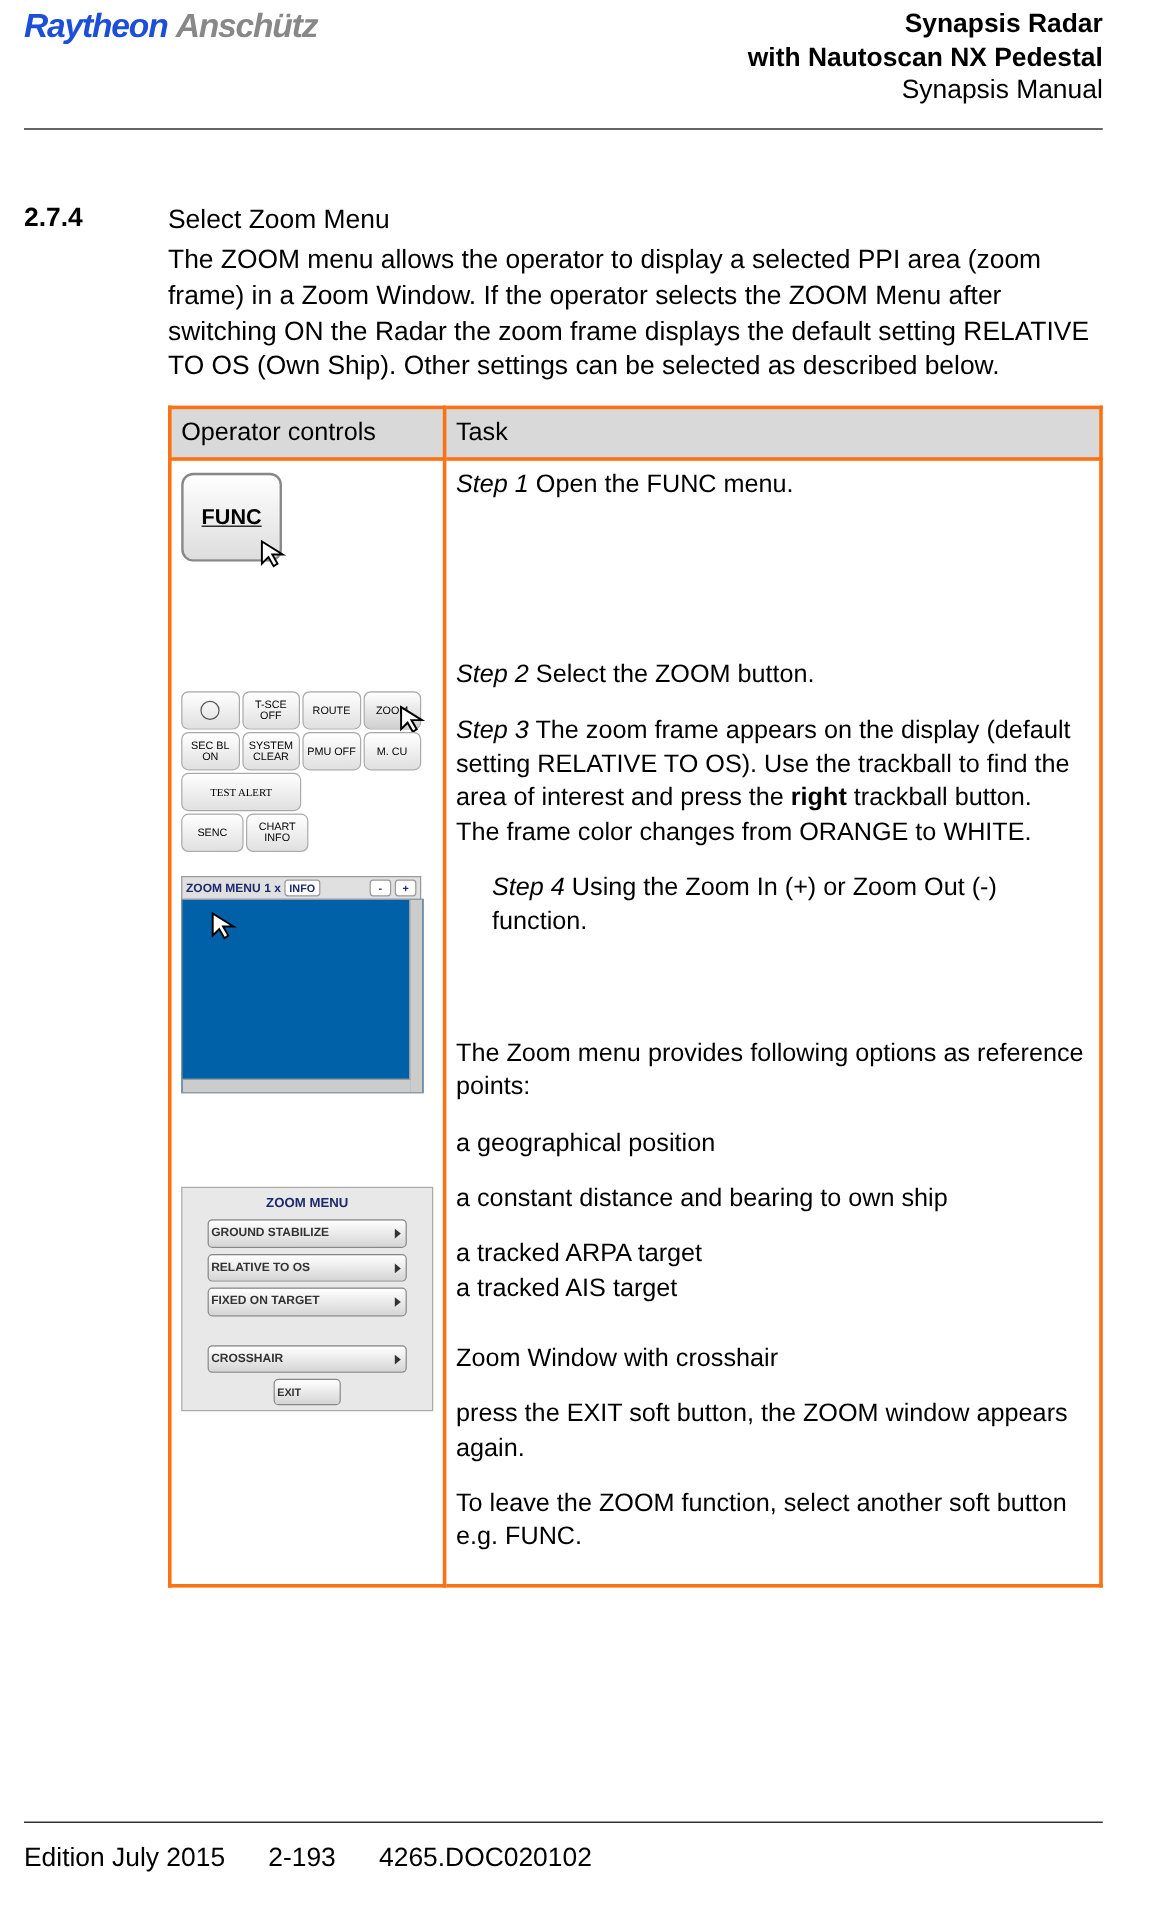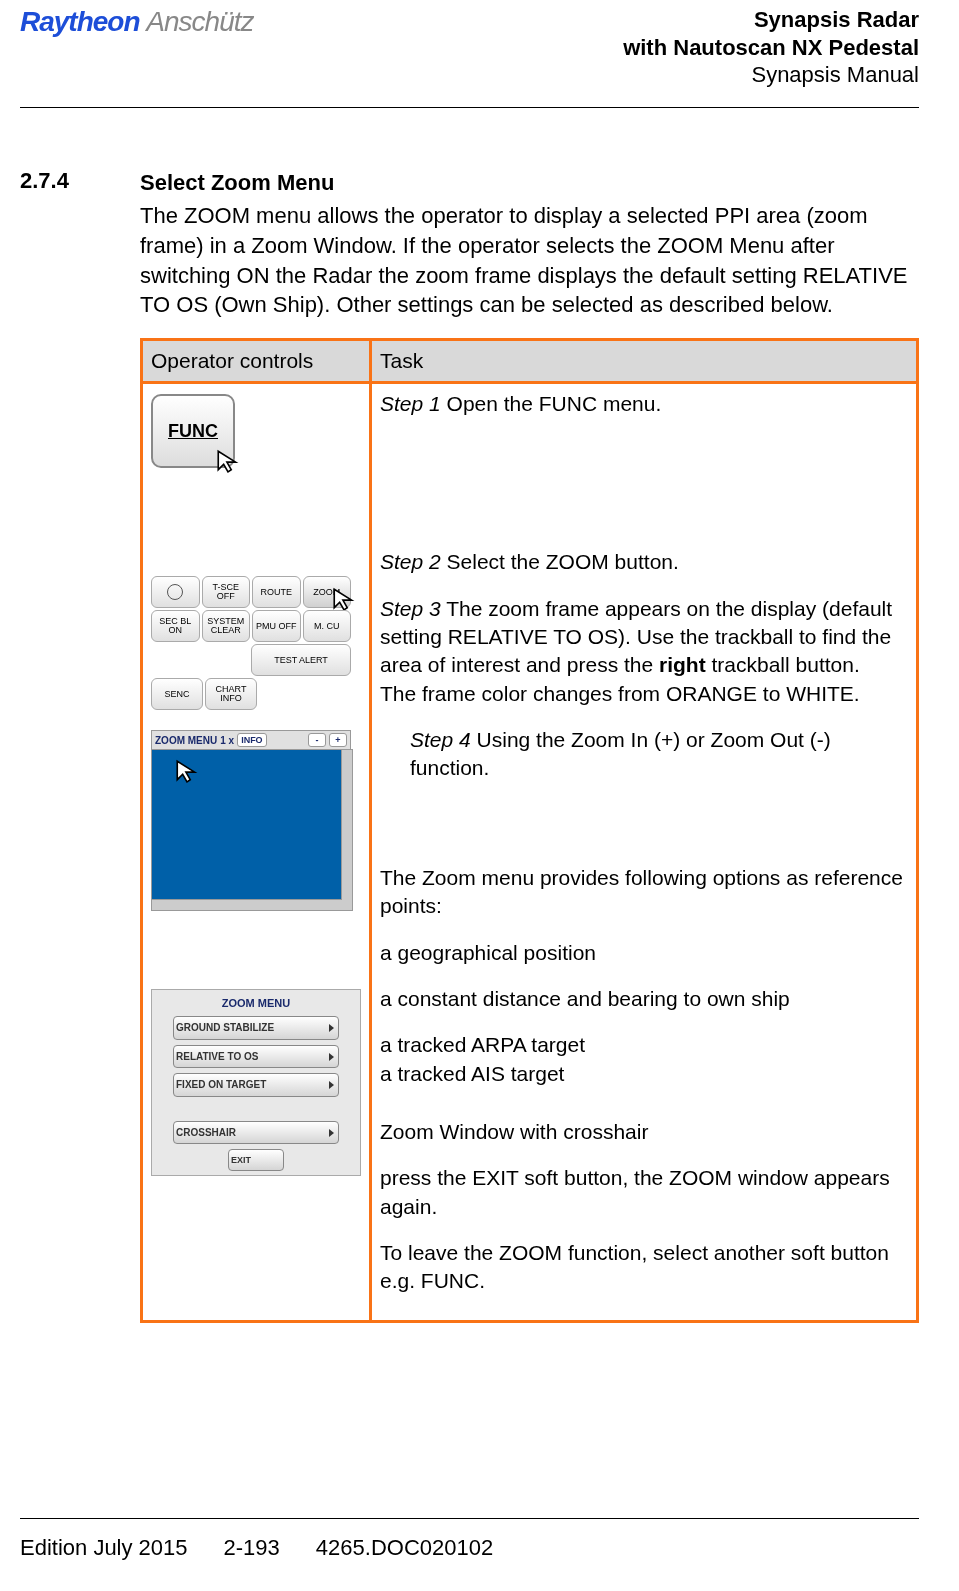--- a/index.html
+++ b/index.html
@@ -24,21 +24,21 @@
     justify-content: space-between;
     align-items: flex-start;
     padding-top: 6px;
   }
   .logo {
     font-weight: bold;
     font-size: 28px;
     letter-spacing: -1px;
   }
   .logo .ray { color: #1d4ed8; font-style: italic; }
-  .logo .ansch { color: #888; font-weight: normal; font-style: italic; }
+  .logo .ansch { color: #888; font-weight: bold; font-style: italic; }
   .htitle {
     text-align: right;
     font-size: 22px;
     line-height: 1.25;
   }
   .htitle .bold { font-weight: bold; }
   hr.rule {
     border: none;
     border-top: 1px solid #000;
     margin: 18px 0 60px 0;
@@ -50,21 +50,21 @@
   .secnum {
     font-weight: bold;
     font-size: 22px;
     min-width: 100px;
   }
   .secbody {
     flex: 1;
     font-size: 22px;
     line-height: 1.35;
   }
-  .sectitle { font-weight: bold; }
+  .sectitle { font-weight: normal; }
   .intro { margin-top: 4px; }
   table.proc {
     border-collapse: collapse;
     width: 100%;
     margin-top: 18px;
     font-size: 21px;
   }
   table.proc th, table.proc td {
     border: 3px solid #f97316;
     padding: 6px 8px;
@@ -206,21 +206,21 @@
                           <path d="M3 3 L3 20 L8 15 L12 22 L15 20 L11 13 L19 13 Z" fill="#fff" stroke="#000" stroke-width="1.5"></path>
                         </svg>
                     </span>
                   </div>
                   <div class="tool-row">
                     <div class="tool">SEC BL ON</div>
                     <div class="tool">SYSTEM CLEAR</div>
                     <div class="tool">PMU OFF</div>
                     <div class="tool">M. CU</div>
                   </div>
-                  <div class="tool-row" style="justify-content:flex-end;">
+                  <div class="tool-row" style="justify-content:flex-start;font-family:Liberation Serif, serif;">
                     <div class="tool" style="flex:0 0 48%;">TEST ALERT</div>
                   </div>
                   <div class="tool-row">
                     <div class="tool" style="flex:0 0 24%;">SENC</div>
                     <div class="tool" style="flex:0 0 24%;">CHART INFO</div>
                   </div>
                 </div>
 
                 <div class="zwin">
                   <div class="zwin-bar">

